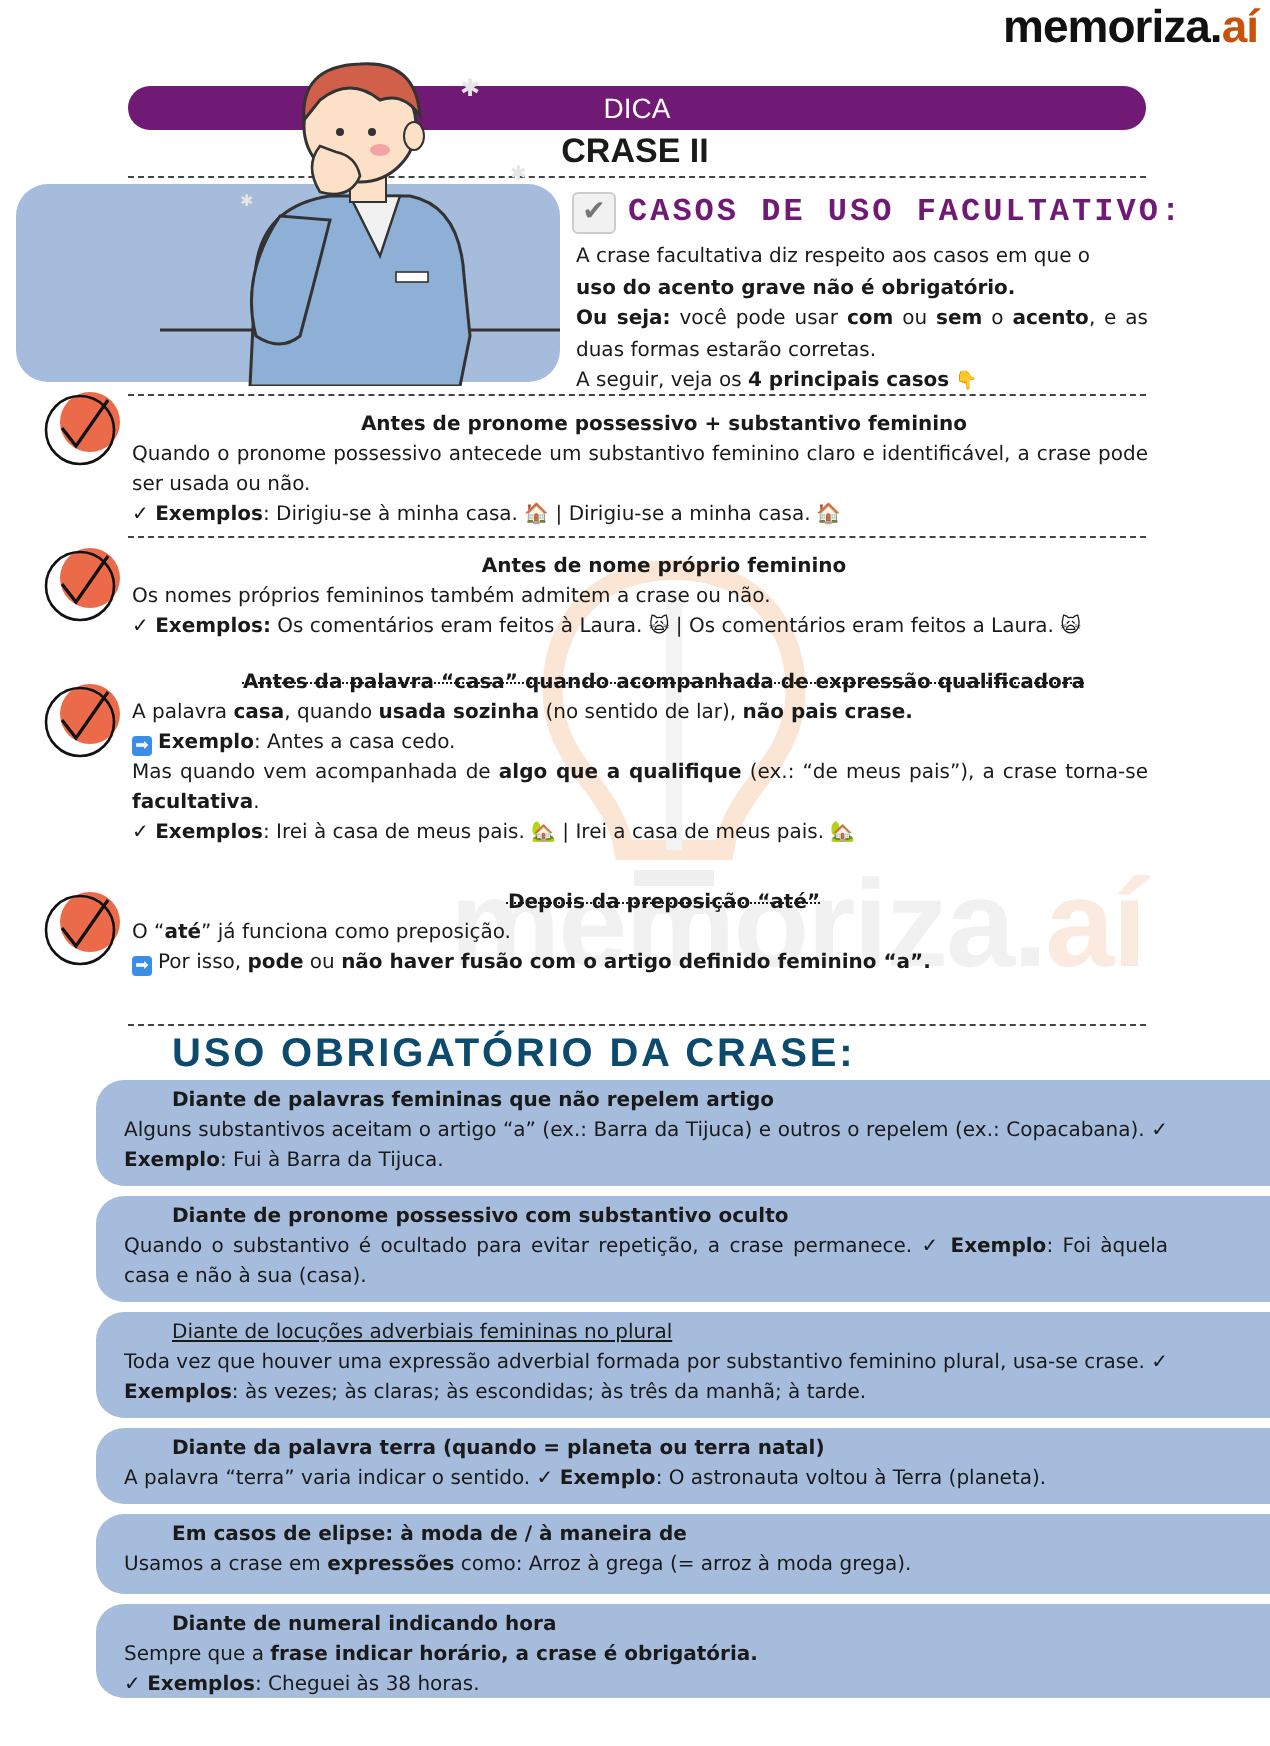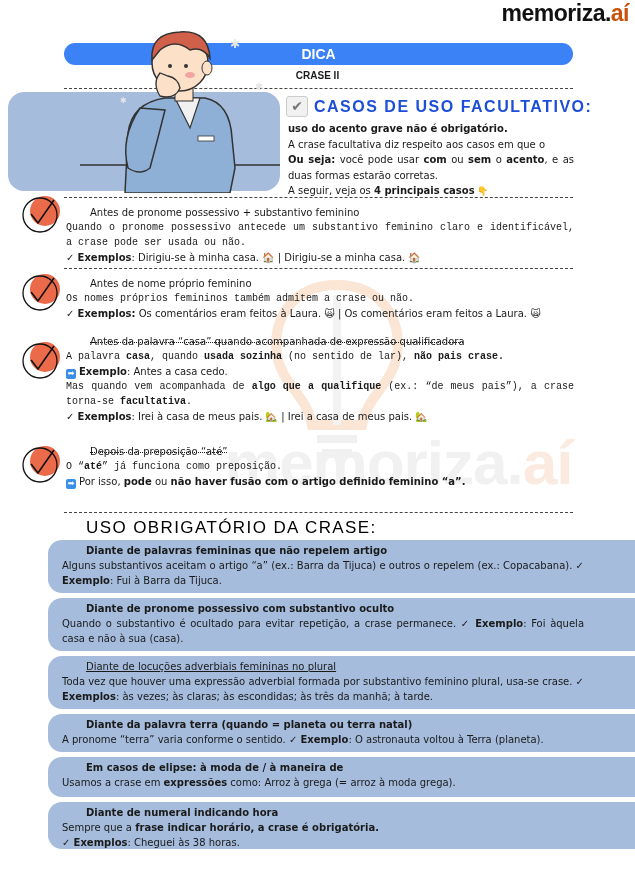--- a/index.html
+++ b/index.html
@@ -6,44 +6,44 @@
   html, body { width: 635px; height: 873px; background: #ffffff; overflow: hidden; }
   body { position: relative; font-family: "DejaVu Sans", "Liberation Sans", sans-serif; color: #1a1a1a; font-size: 10px; line-height: 15px; }
 
   .brand { position: absolute; top: 0; right: 6px; font-family: "Liberation Sans", sans-serif; font-weight: 900; font-size: 23px; line-height: 26px; letter-spacing: -0.5px; color: #111; }
   .brand .ai { color: #c8520a; }
 
   .watermark { position: absolute; left: 225px; top: 455px; font-family: "Liberation Sans", sans-serif; font-weight: 900; font-size: 62px; color: #f1f1f1; letter-spacing: -1px; z-index: 0; }
   .watermark .ai { color: #fbeadf; }
   .wm-bulb { position: absolute; left: 262px; top: 275px; width: 150px; height: 190px; z-index: 0; }
 
-  .dica-bar { position: absolute; left: 64px; top: 43px; width: 509px; height: 22px; background: #3b82f6; border-radius: 11px; color: #fff; text-align: center; font-family: "Liberation Sans", sans-serif; font-weight: 700; font-size: 14px; line-height: 22px; z-index: 1; }
-  .subtitle { position: absolute; left: 0; width: 635px; top: 67px; text-align: center; font-family: "Liberation Sans", sans-serif; font-weight: 700; font-size: 10px; line-height: 18px; z-index: 1; }
+  .dica-bar { position: absolute; left: 64px; top: 43px; width: 509px; height: 22px; background: #701a75; border-radius: 11px; color: #fff; text-align: center; font-family: "Liberation Sans", sans-serif; font-weight: 400; font-size: 14px; line-height: 22px; z-index: 1; }
+  .subtitle { position: absolute; left: 0; width: 635px; top: 67px; text-align: center; font-family: "Liberation Sans", sans-serif; font-weight: 700; font-size: 17px; line-height: 18px; z-index: 1; }
   .subtitle span { margin-left: 0px; }
 
   .dash { position: absolute; left: 64px; width: 509px; border-top: 1px dashed #444; height: 0; z-index: 1; }
 
   .illus-card { position: absolute; left: 8px; top: 92px; width: 272px; height: 99px; background: #a5bcdc; border-radius: 16px; z-index: 1; }
   .illus { position: absolute; left: 80px; top: 28px; width: 200px; height: 165px; z-index: 3; }
 
   .fac-title { position: absolute; left: 286px; top: 96px; display: flex; align-items: center; gap: 6px; z-index: 2; }
   .checkbox-ico { width: 22px; height: 21px; border: 1px solid #ccc; border-radius: 3px; background: #f1f1f1; display: flex; align-items: center; justify-content: center; color: #777; font-size: 14px; font-weight: 700; }
-  .fac-title h2 { font-family: Liberation Sans, sans-serif; font-size: 16px; letter-spacing: 1.5px; font-weight: 700; color: #1d4ed8; }
+  .fac-title h2 { font-family: Liberation Mono, monospace; font-size: 16px; letter-spacing: 1.5px; font-weight: 700; color: #701a75; }
 
   .intro { position: absolute; left: 288px; top: 121px; width: 286px; font-size: 10px; line-height: 15.5px; text-align: justify; z-index: 2; }
   b { font-weight: 700; }
 
   .case { position: absolute; left: 66px; width: 508px; z-index: 2; font-size: 10px; line-height: 15px; }
-  .case .ct { font-weight: 400; padding-left: 24px; display: block; }
-  .case p { text-align: justify; font-family: Liberation Mono, monospace; }
+  .case .ct { font-weight: 700; padding-left: 24px; display: block; text-align: center; }
+  .case p { text-align: justify; }
   .case .strike { text-decoration: line-through; text-decoration-style: dotted; }
 
   .chk-ico { position: absolute; width: 40px; height: 40px; left: 21px; z-index: 2; }
 
-  .obr-title { position: absolute; left: 86px; top: 520px; font-family: "Liberation Sans", sans-serif; font-size: 17px; letter-spacing: 1.4px; font-weight: 400; color: #000000; z-index: 2; }
+  .obr-title { position: absolute; left: 86px; top: 520px; font-family: "Liberation Sans", sans-serif; font-size: 20px; letter-spacing: 1.4px; font-weight: 700; color: #0c4a6e; z-index: 2; }
 
   .card { position: absolute; left: 48px; width: 600px; background: #a5bcdc; border-radius: 14px 0 0 14px; padding: 3px 64px 5px 14px; z-index: 2; font-size: 10px; line-height: 15px; }
   .card .ct { font-weight: 700; padding-left: 24px; display: block; }
   .card .ct.normal { font-weight: 400; text-decoration: underline; }
   .card p { text-align: justify; }
   .emo { font-size: 9px; }
   .arrow-sq { display: inline-block; width: 10px; height: 10px; background: #3a8ee6; border-radius: 2px; color: #fff; font-size: 8px; line-height: 10px; text-align: center; vertical-align: -1px; margin-right: 3px; }
 </style>
 </head>
 <body>
@@ -91,22 +91,22 @@
 
   <path d="M80 45 Q72 55 80 68 Q95 72 100 60 Q98 50 88 48 Z" fill="#fde0c8" stroke="#333" stroke-width="1.3"></path>
 </svg>
 
 <div class="fac-title">
   <span class="checkbox-ico">✔</span>
   <h2>CASOS DE USO FACULTATIVO:</h2>
 </div>
 
 <div class="intro">
+  <div>A crase facultativa diz respeito aos casos em que o</div>
   <div><b>uso do acento grave não é obrigatório.</b></div>
-  <div>A crase facultativa diz respeito aos casos em que o</div>
   <div><b>Ou seja:</b><span> você pode usar </span><b>com</b><span> ou </span><b>sem</b><span> o </span><b>acento</b><span>, e as duas formas estarão corretas.</span></div>
   <div><span>A seguir, veja os </span><b>4 principais casos</b> <span class="emo">👇</span></div>
 </div>
 <div class="dash" style="top:197px;"></div>
 
 <svg class="chk-ico" style="top:194px;" viewBox="0 0 40 40">
     <circle cx="24" cy="17" r="15" fill="#eb6a4a"></circle>
     <circle cx="19" cy="21" r="17" fill="none" stroke="#111" stroke-width="1.3"></circle>
     <path d="M10 20 L17 29 L33 6" fill="none" stroke="#111" stroke-width="1.6"></path>
   </svg>
@@ -166,21 +166,21 @@
   <p><span>Quando o substantivo é ocultado para evitar repetição, a crase permanece. </span><span>✓</span> <b>Exemplo</b><span>: Foi àquela casa e não à sua (casa).</span></p>
 </div>
 
 <div class="card" style="top:656px;height:53px;">
   <span class="ct normal">Diante de locuções adverbiais femininas no plural</span>
   <p><span>Toda vez que houver uma expressão adverbial formada por substantivo feminino plural, usa-se crase. </span><span>✓</span> <b>Exemplos</b><span>: às vezes; às claras; às escondidas; às três da manhã; à tarde.</span></p>
 </div>
 
 <div class="card" style="top:714px;height:38px;">
   <span class="ct">Diante da palavra terra (quando = planeta ou terra natal)</span>
-  <p><span>A pronome “terra” varia conforme o sentido. </span><span>✓</span> <b>Exemplo</b><span>: O astronauta voltou à Terra (planeta).</span></p>
+  <p><span>A palavra “terra” varia indicar o sentido. </span><span>✓</span> <b>Exemplo</b><span>: O astronauta voltou à Terra (planeta).</span></p>
 </div>
 
 <div class="card" style="top:757px;height:40px;">
   <span class="ct">Em casos de elipse: à moda de / à maneira de</span>
   <p><span>Usamos a crase em </span><b>expressões</b><span> como: Arroz à grega (= arroz à moda grega).</span></p>
 </div>
 
 <div class="card" style="top:802px;height:47px;">
   <span class="ct">Diante de numeral indicando hora</span>
   <p><span>Sempre que a </span><b>frase indicar horário, a crase é obrigatória.</b></p>

